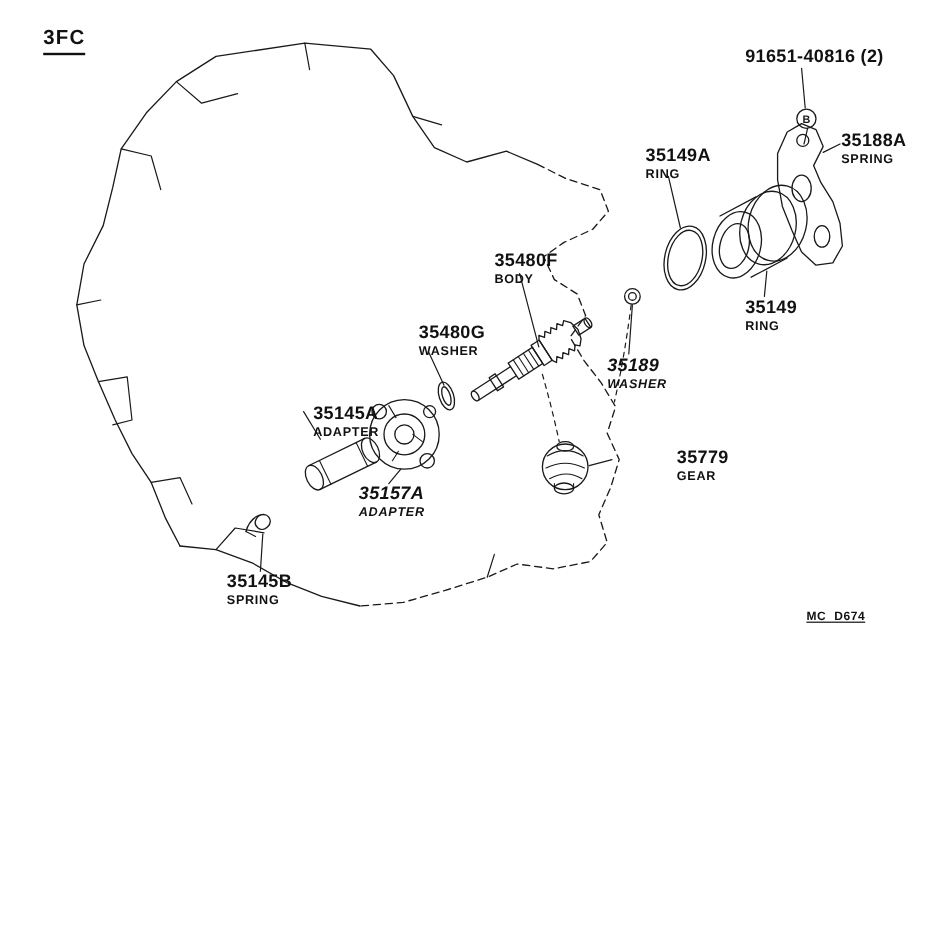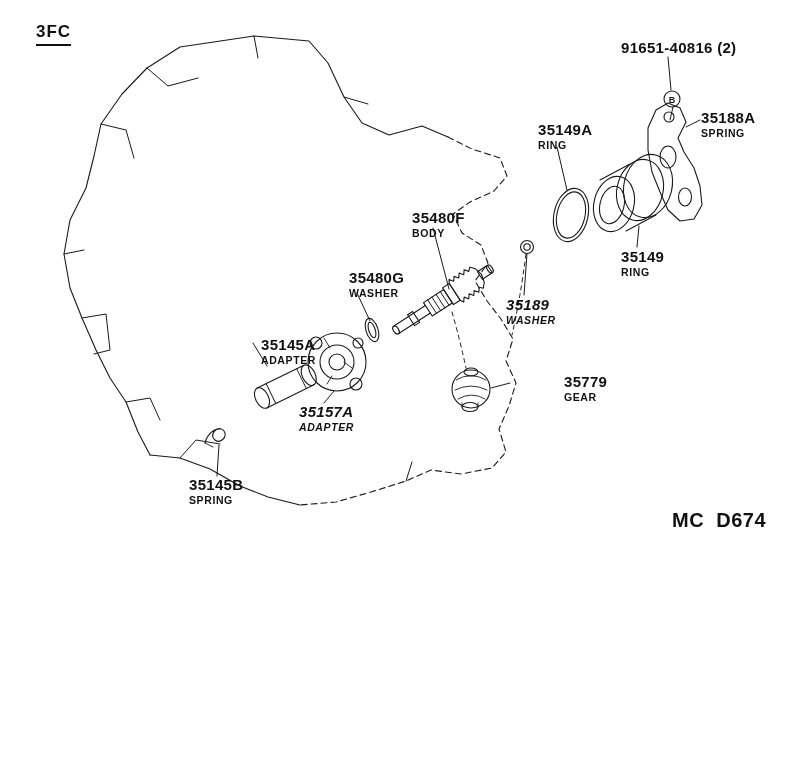--- a/index.html
+++ b/index.html
@@ -45,24 +45,25 @@
     font-size: 17px;
     font-weight: 700;
     letter-spacing: 1px;
     border-bottom: 2px solid #111;
     padding-bottom: 2px;
   }
   .footer-code {
     position: absolute;
     left: 672px;
     top: 509px;
-    font-size: 20px;
+    font-size: 10px;
     font-weight: 700;
     letter-spacing: 0.5px;
     white-space: pre;
+    text-decoration: underline;
   }
 </style>
 </head>
 <body>
 
 <div id="stage">
 
   <svg id="drawing" viewBox="0 0 792 782" fill="none" stroke="#1a1a1a" stroke-width="1.1" stroke-linecap="round" stroke-linejoin="round">
 
     <path d="M150,455 L138,432 L126,402 L110,378 L96,350 L82,318 L70,288 L64,254 L70,220 L86,188 L94,156 L101,124 L122,94 L147,68 L180,47 L254,36 L309,41 L328,63 L344,97 L362,123 L389,135 L422,126 L448,137"></path>

